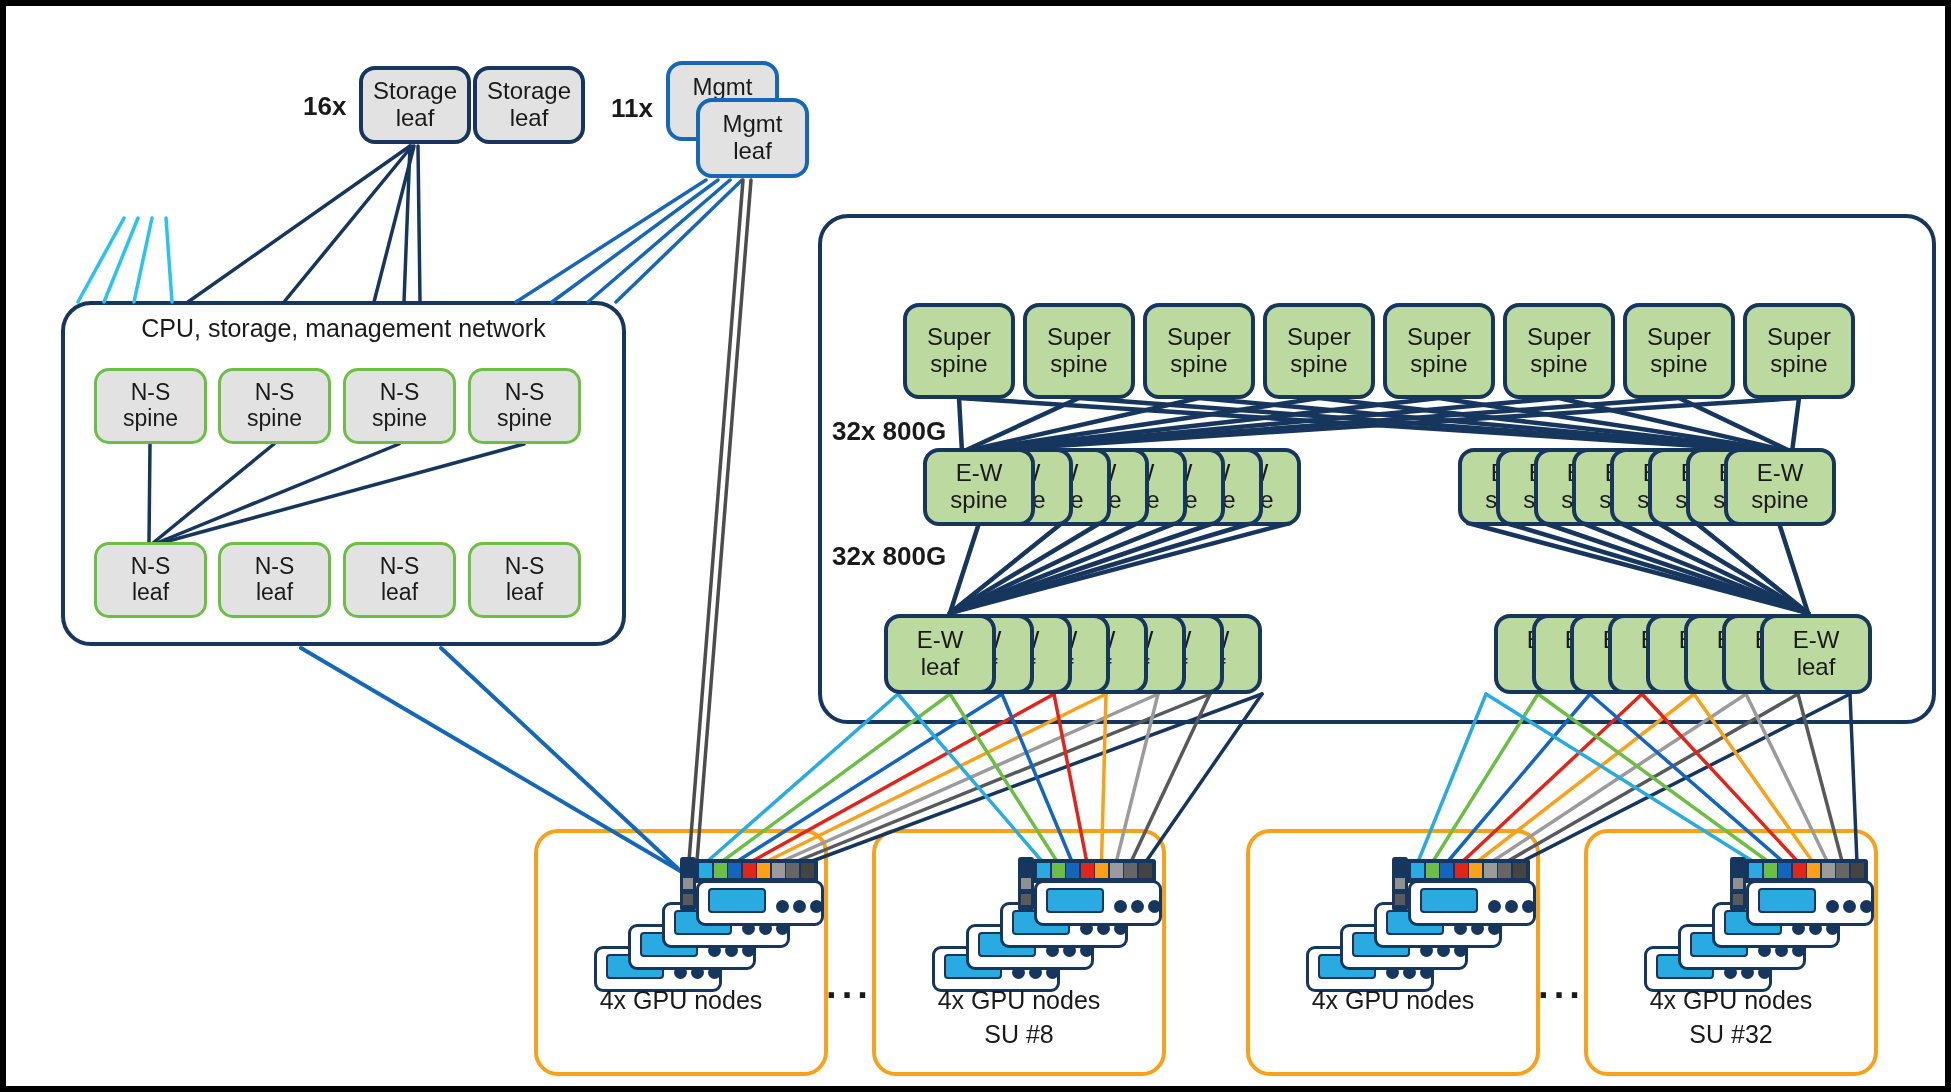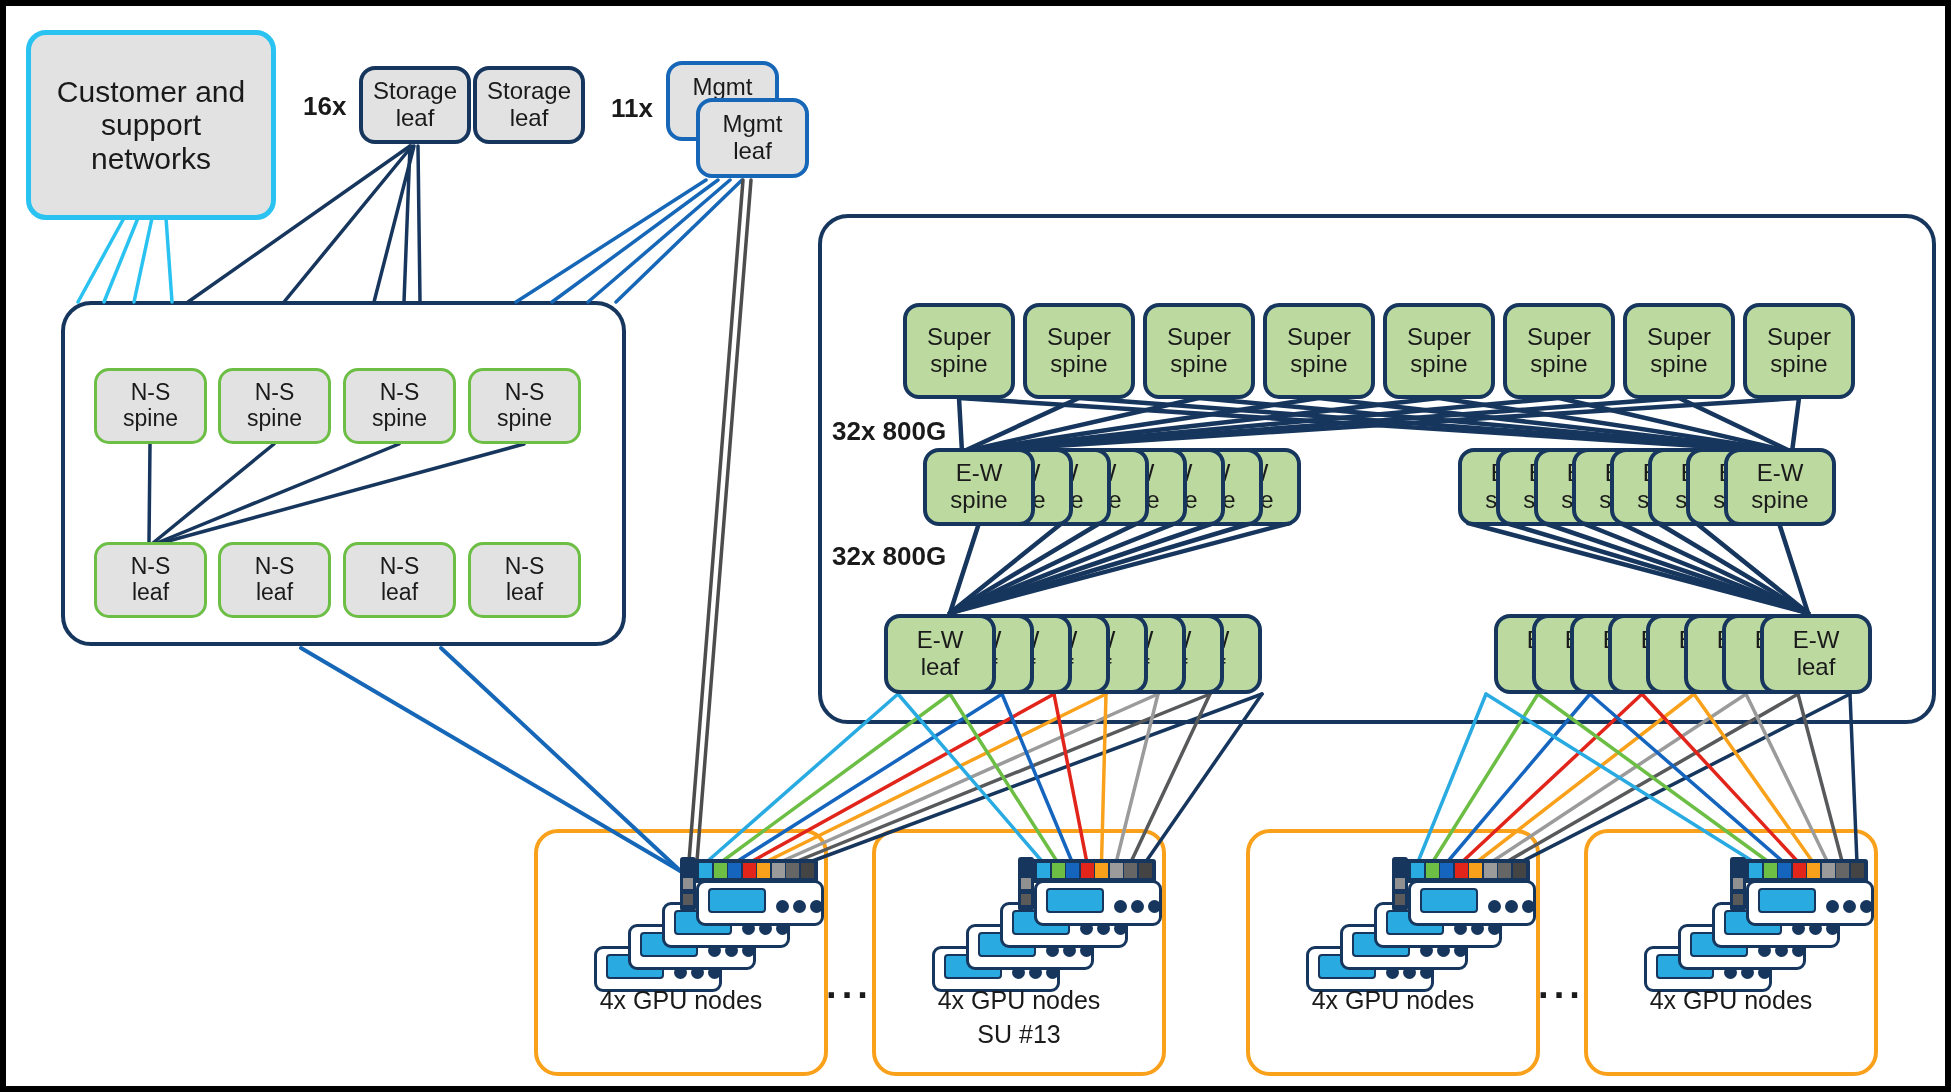--- a/index.html
+++ b/index.html
@@ -14,30 +14,27 @@
   .lbl{position:absolute;z-index:3;font-weight:bold;white-space:nowrap;}
   svg#wires{position:absolute;left:0;top:0;z-index:1;}
   .nodez{z-index:2;}
   .ellip{position:absolute;z-index:3;font-weight:bold;font-size:38px;letter-spacing:3px;}
 </style>
 </head>
 <body>
 
 <div id="canvas">
 
-  <div class="box nodez" style="left:20px;top:24px;width:250px;height:190px;border:5px solid #29C2F1;
-              border-radius:20px;background:#E2E2E2;font-size:30px;z-index:2;">Customer and
-support
-networks</div>
 
   <div class="lbl" style="left:297px;top:85px;font-size:26px;">16x</div>
 
   <div class="lbl" style="left:605px;top:87px;font-size:26px;">11x</div>
 
   <div class="container" style="left:55px;top:295px;width:565px;height:345px;border:4px solid #17365D;border-radius:30px;"></div>
+  <div class="ttl" style="left:55px;top:308px;width:565px;font-size:25px;">CPU, storage, management network</div>
 
   <div class="container" style="left:812px;top:208px;width:1118px;height:510px;border:4px solid #17365D;border-radius:30px;"></div>
 
   <div class="lbl" style="left:826px;top:410px;font-size:26px;">32x 800G</div>
   <div class="lbl" style="left:826px;top:535px;font-size:26px;">32x 800G</div>
 
   <div class="ellip" style="left:820px;top:968px;">···</div>
   <div class="ellip" style="left:1532px;top:968px;">···</div>
 
 <div class="box nodez" style="left: 353px; top: 60px; width: 112px; height: 78px; background: rgb(226, 226, 226); border: 4px solid rgb(23, 54, 93); border-radius: 16px; font-size: 24px;">Storage
@@ -141,25 +138,26 @@
     <div class="box nodez" style="left: 1678px; top: 608px; width: 112px; height: 80px; background: rgb(188, 217, 160); border: 4px solid rgb(23, 54, 93); border-radius: 16px; font-size: 24px;">E-W
 leaf</div>
     <div class="box nodez" style="left: 1716px; top: 608px; width: 112px; height: 80px; background: rgb(188, 217, 160); border: 4px solid rgb(23, 54, 93); border-radius: 16px; font-size: 24px;">E-W
 leaf</div>
     <div class="box nodez" style="left: 1754px; top: 608px; width: 112px; height: 80px; background: rgb(188, 217, 160); border: 4px solid rgb(23, 54, 93); border-radius: 16px; font-size: 24px;">E-W
 leaf</div>
     <div class="container" style="left: 528px; top: 823px; width: 294px; height: 247px; border: 4px solid rgb(249, 161, 27); border-radius: 24px;"></div>
     <div class="box nodez" style="left: 528px; top: 978px; width: 294px; height: 32px; font-size: 25px; z-index: 3;">4x GPU nodes</div>
     <div class="container" style="left: 866px; top: 823px; width: 294px; height: 247px; border: 4px solid rgb(249, 161, 27); border-radius: 24px;"></div>
     <div class="box nodez" style="left: 866px; top: 978px; width: 294px; height: 32px; font-size: 25px; z-index: 3;">4x GPU nodes</div>
-    <div class="box nodez" style="left: 866px; top: 1012px; width: 294px; height: 32px; font-size: 25px; z-index: 3;">SU #13</div>
+    <div class="box nodez" style="left: 866px; top: 1012px; width: 294px; height: 32px; font-size: 25px; z-index: 3;">SU #8</div>
     <div class="container" style="left: 1240px; top: 823px; width: 294px; height: 247px; border: 4px solid rgb(249, 161, 27); border-radius: 24px;"></div>
     <div class="box nodez" style="left: 1240px; top: 978px; width: 294px; height: 32px; font-size: 25px; z-index: 3;">4x GPU nodes</div>
     <div class="container" style="left: 1578px; top: 823px; width: 294px; height: 247px; border: 4px solid rgb(249, 161, 27); border-radius: 24px;"></div>
     <div class="box nodez" style="left: 1578px; top: 978px; width: 294px; height: 32px; font-size: 25px; z-index: 3;">4x GPU nodes</div>
+    <div class="box nodez" style="left: 1578px; top: 1012px; width: 294px; height: 32px; font-size: 25px; z-index: 3;">SU #32</div>
     <div class="box nodez" style="left: 588px; top: 940px; width: 128px; height: 46px; background: rgb(255, 255, 255); border: 3.5px solid rgb(23, 54, 93); border-radius: 9px;"></div>
     <div class="abs" style="left: 600px; top: 948px; width: 58px; height: 25px; background: rgb(41, 171, 226); border: 2.5px solid rgb(23, 54, 93); border-radius: 4px; z-index: 2; position: absolute;"></div>
     <div class="abs" style="left: 668px; top: 960px; width: 13px; height: 13px; background: rgb(23, 54, 93); border-radius: 50%; z-index: 2; position: absolute;"></div>
     <div class="abs" style="left: 685px; top: 960px; width: 13px; height: 13px; background: rgb(23, 54, 93); border-radius: 50%; z-index: 2; position: absolute;"></div>
     <div class="abs" style="left: 702px; top: 960px; width: 13px; height: 13px; background: rgb(23, 54, 93); border-radius: 50%; z-index: 2; position: absolute;"></div>
     <div class="box nodez" style="left: 622px; top: 918px; width: 128px; height: 46px; background: rgb(255, 255, 255); border: 3.5px solid rgb(23, 54, 93); border-radius: 9px;"></div>
     <div class="abs" style="left: 634px; top: 926px; width: 58px; height: 25px; background: rgb(41, 171, 226); border: 2.5px solid rgb(23, 54, 93); border-radius: 4px; z-index: 2; position: absolute;"></div>
     <div class="abs" style="left: 702px; top: 938px; width: 13px; height: 13px; background: rgb(23, 54, 93); border-radius: 50%; z-index: 2; position: absolute;"></div>
     <div class="abs" style="left: 719px; top: 938px; width: 13px; height: 13px; background: rgb(23, 54, 93); border-radius: 50%; z-index: 2; position: absolute;"></div>
     <div class="abs" style="left: 736px; top: 938px; width: 13px; height: 13px; background: rgb(23, 54, 93); border-radius: 50%; z-index: 2; position: absolute;"></div>

